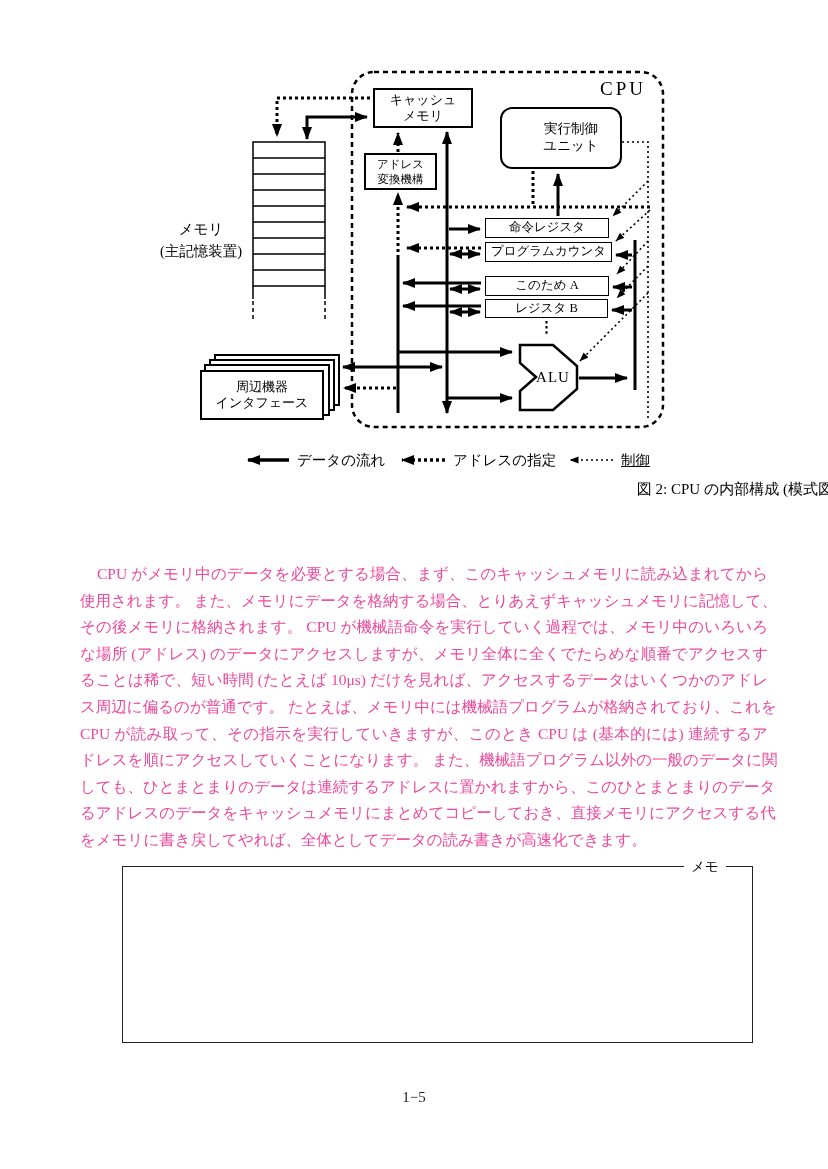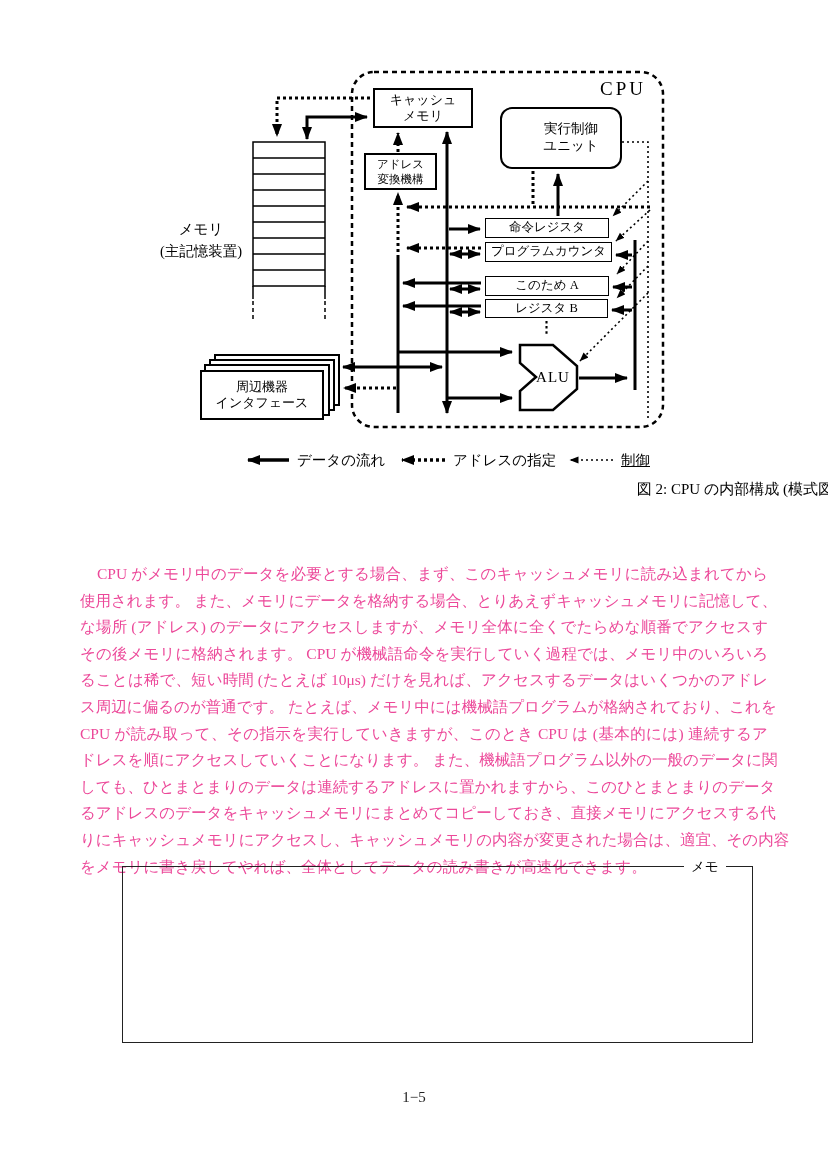--- a/index.html
+++ b/index.html
@@ -159,29 +159,28 @@
 
   <div class="legend-label" style="left:297px;top:451px;">データの流れ</div>
   <div class="legend-label" style="left:453px;top:451px;">アドレスの指定</div>
   <div class="legend-label" style="left:621px;top:451px;text-decoration:underline;">制御</div>
 
   <div class="caption" style="top:480px;">図 2: CPU の内部構成 (模式図)</div>
 
   <div class="bodytext">
     <div class="jline first">CPU がメモリ中のデータを必要とする場合、まず、このキャッシュメモリに読み込まれてから</div>
     <div class="jline">使用されます。 また、メモリにデータを格納する場合、とりあえずキャッシュメモリに記憶して、</div>
+    <div class="jline">その後メモリに格納されます。 CPU が機械語命令を実行していく過程では、メモリ中のいろいろ</div>
     <div class="jline">な場所 (アドレス) のデータにアクセスしますが、メモリ全体に全くでたらめな順番でアクセスす</div>
-    <div class="jline">その後メモリに格納されます。 CPU が機械語命令を実行していく過程では、メモリ中のいろいろ</div>
     <div class="jline">ることは稀で、短い時間 (たとえば 10μs) だけを見れば、アクセスするデータはいくつかのアドレ</div>
     <div class="jline">ス周辺に偏るのが普通です。 たとえば、メモリ中には機械語プログラムが格納されており、これを</div>
     <div class="jline">CPU が読み取って、その指示を実行していきますが、このとき CPU は (基本的には) 連続するア</div>
     <div class="jline">ドレスを順にアクセスしていくことになります。 また、機械語プログラム以外の一般のデータに関</div>
     <div class="jline">しても、ひとまとまりのデータは連続するアドレスに置かれますから、このひとまとまりのデータ</div>
     <div class="jline">るアドレスのデータをキャッシュメモリにまとめてコピーしておき、直接メモリにアクセスする代</div>
-    <div class="jline">りにキャッシュメモリにアクセスし、キャッシュメモリの内容が変更された場合は、適宜、その内容</div>
     <div class="jline last">をメモリに書き戻してやれば、全体としてデータの読み書きが高速化できます。</div>
   </div>
 
   <div class="memo-box"></div>
   <div class="memo-label">メモ</div>
 
   <div class="page-number">1−5</div>
 
 </div>
 

